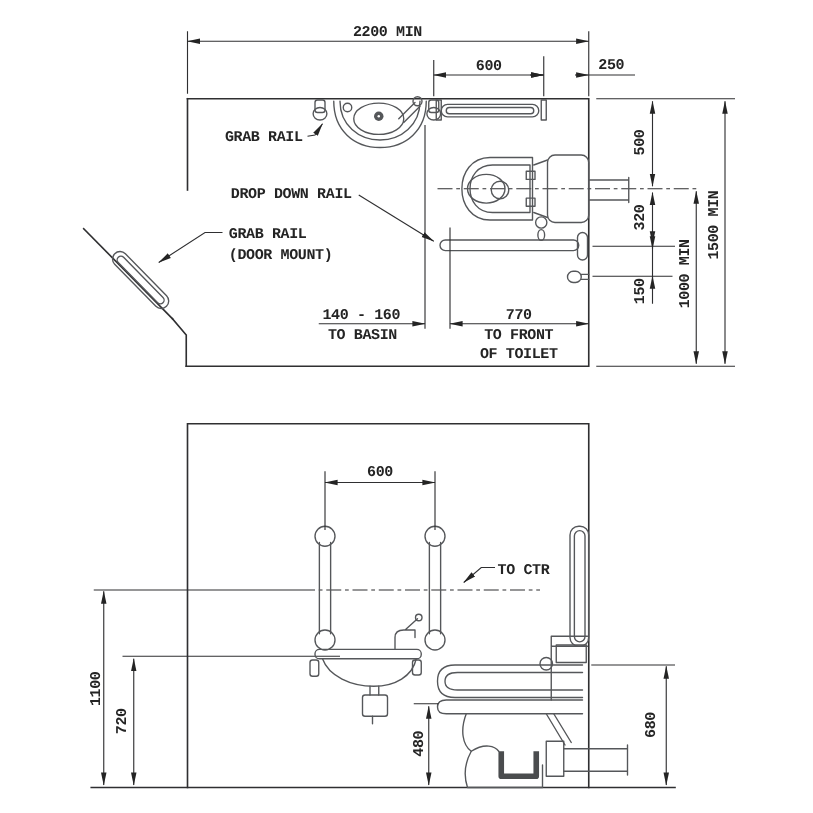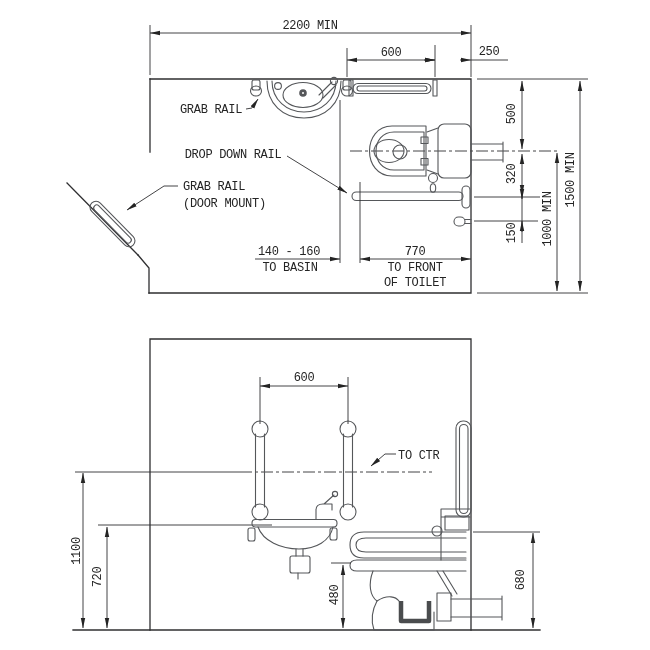--- a/index.html
+++ b/index.html
@@ -1,16 +1,16 @@
 <!DOCTYPE html>
 <html><head>
 <meta charset="utf-8">
 <style>
   html,body{margin:0;padding:0;background:#ffffff;}
-  .stage{width:650px;height:650px;background:#ffffff;position:relative;overflow:hidden;}
+  .stage{width:650px;height:650px;background:#ffffff;position:relative;overflow:hidden;font-weight:bold;}
   svg{display:block;}
   .wall{stroke:#2f2f31;stroke-width:1.3;fill:none;stroke-linecap:square;}
   .dim{stroke:#2f2f31;stroke-width:0.9;fill:none;}
   .fix{stroke:#55575a;stroke-width:1.1;fill:none;stroke-linejoin:round;stroke-linecap:round;}
   .fixd{stroke:#4a4c4e;stroke-width:4.5;fill:none;stroke-linejoin:round;}
   .cl{stroke-dasharray:12 3 3 3;}
   text{font-family:"Liberation Mono","DejaVu Sans Mono",monospace;font-size:12px;fill:#242424;letter-spacing:-0.3px;}
   .tm{text-anchor:middle;}
   .ts{text-anchor:start;}
 </style>

